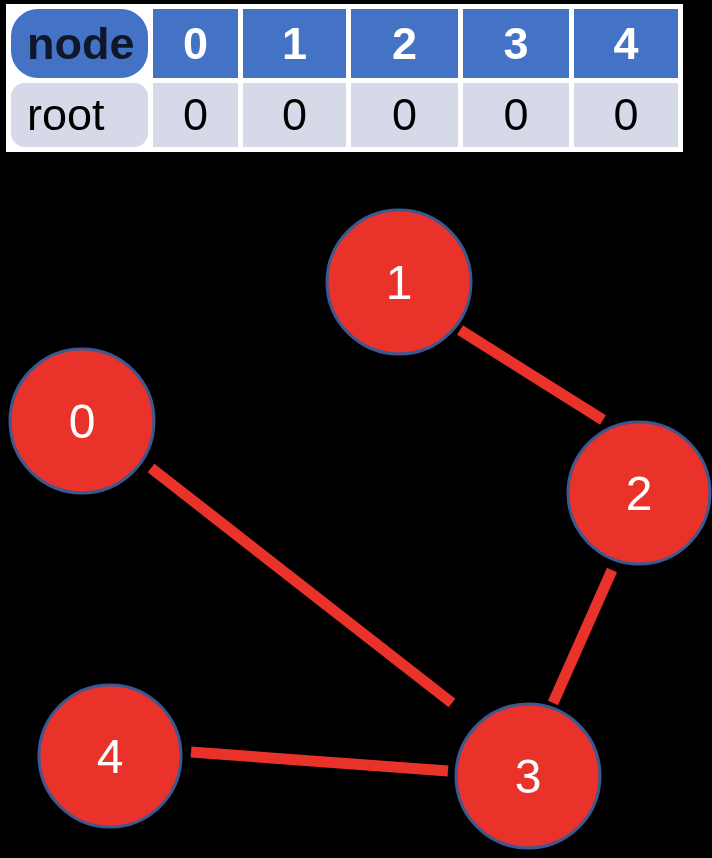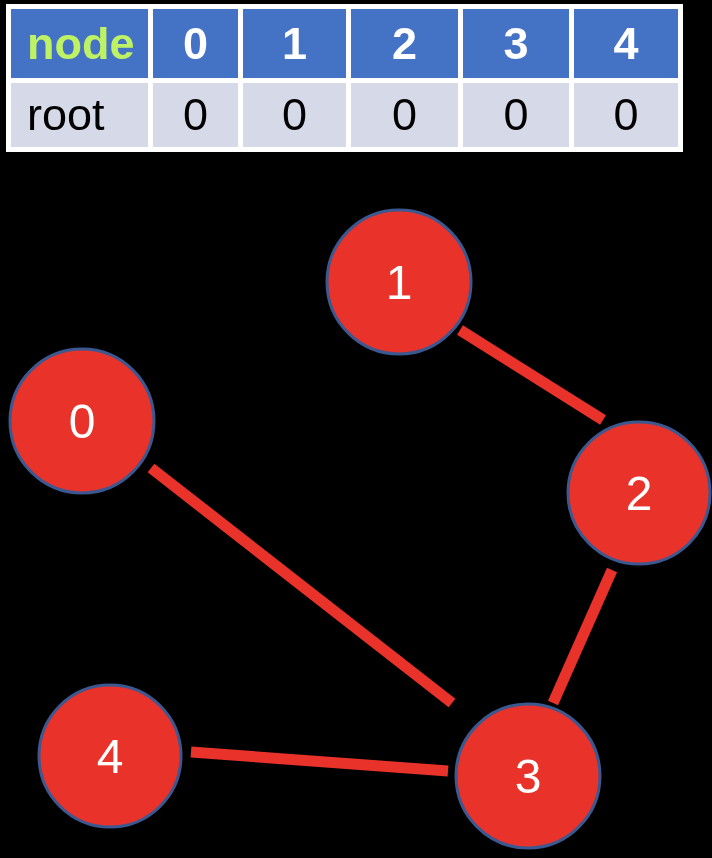--- a/index.html
+++ b/index.html
@@ -70,29 +70,29 @@
     <colgroup>
         <col>
         <col>
         <col>
         <col>
         <col>
         <col>
       </colgroup>
     <tbody>
         <tr class="hdr">
-      <td class="label hdr-cell" style="background: rgb(68, 114, 196); color: #bef264;">node</td>
+      <td class="label hdr-cell" style="background: rgb(68, 114, 196); color: #0f172a; border-radius: 27px;">node</td>
       <td class="num hdr-cell" style="background: rgb(68, 114, 196); color: rgb(255, 255, 255);">0</td>
       <td class="num hdr-cell" style="background: rgb(68, 114, 196); color: rgb(255, 255, 255);">1</td>
       <td class="num hdr-cell" style="background: rgb(68, 114, 196); color: rgb(255, 255, 255);">2</td>
       <td class="num hdr-cell" style="background: rgb(68, 114, 196); color: rgb(255, 255, 255);">3</td>
       <td class="num hdr-cell" style="background: rgb(68, 114, 196); color: rgb(255, 255, 255);">4</td>
     </tr>
     <tr class="val">
-      <td class="label val-cell" style="background: rgb(214, 217, 232); color: rgb(0, 0, 0);">root</td>
+      <td class="label val-cell" style="background: rgb(214, 217, 232); color: rgb(0, 0, 0); border-radius: 14px;">root</td>
       <td class="num val-cell" style="background: rgb(214, 217, 232); color: rgb(0, 0, 0);">0</td>
       <td class="num val-cell" style="background: rgb(214, 217, 232); color: rgb(0, 0, 0);">0</td>
       <td class="num val-cell" style="background: rgb(214, 217, 232); color: rgb(0, 0, 0);">0</td>
       <td class="num val-cell" style="background: rgb(214, 217, 232); color: rgb(0, 0, 0);">0</td>
       <td class="num val-cell" style="background: rgb(214, 217, 232); color: rgb(0, 0, 0);">0</td>
     </tr>
   </tbody>
     </table>
 
   <svg id="graph" viewBox="0 0 712 858" xmlns="http://www.w3.org/2000/svg">

